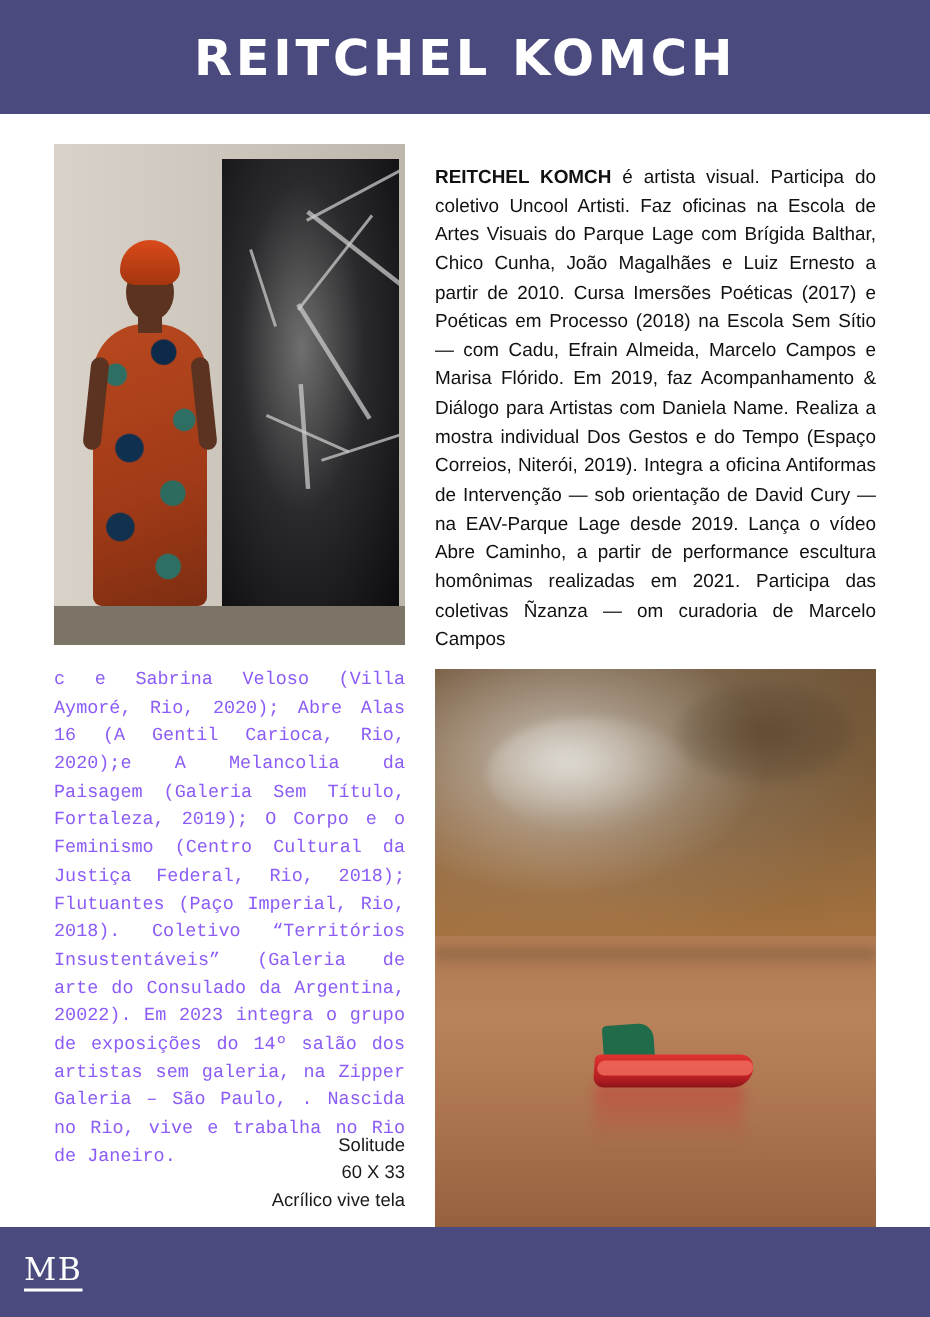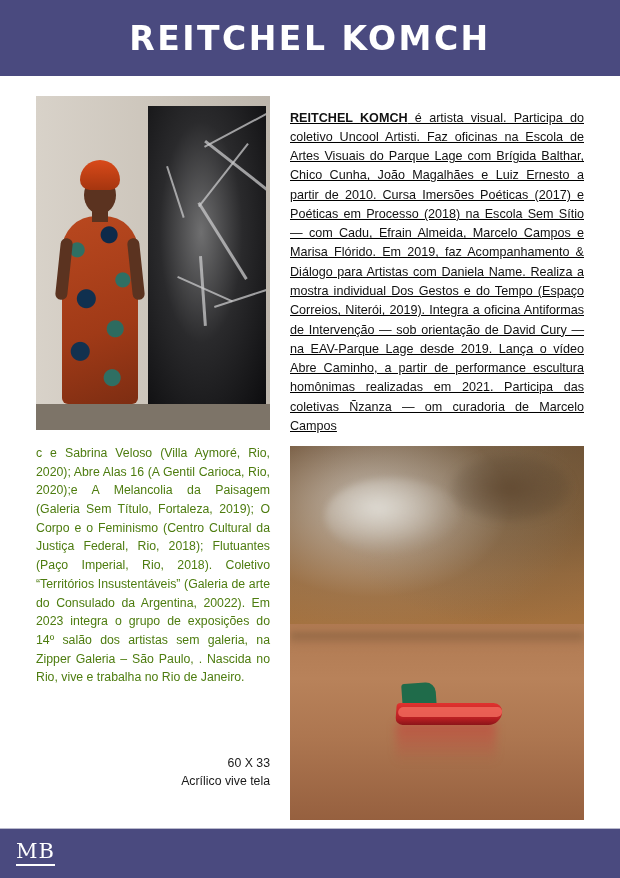--- a/index.html
+++ b/index.html
@@ -144,43 +144,42 @@
     width: 40px;
     height: 30px;
     border-radius: 20px 20px 10px 10px;
     background: linear-gradient(180deg,#d94a1a,#a5350f);
   }
 
   .left-text {
     margin-top: 14px;
     font-size: 12.3px;
     line-height: 1.52;
-    color: #4d7c0f;
+    color: #8b5cf6;
     text-align: justify;
-    font-family: Liberation Sans, sans-serif;
+    font-family: Liberation Mono, monospace;
   }
 
   .caption {
     position: absolute;
     left: 36px;
     top: 754px;
     width: 234px;
     text-align: right;
     font-size: 12.3px;
     line-height: 1.5;
     color: #1a1a1a;
   }
 
   
   .right-col {
     position: absolute;
     left: 290px;
     top: 96px;
     width: 294px;
-    text-decoration: underline;
   }
   .bio-text {
     font-size: 12.6px;
     line-height: 1.53;
     color: #111111;
     text-align: justify;
   }
   .bio-text b { font-weight: bold; }
 
   .artwork {
@@ -273,21 +272,21 @@
     position: absolute;
     left: 0; right: 0;
     top: 828px;
     height: 1px;
     background: #b9b9cc;
   }
   .footer-band {
     position: absolute;
     left: 0; bottom: 0;
     width: 620px;
-    height: 49px;
+    height: 60px;
     background: #4a4a7f;
     display: flex;
     align-items: center;
   }
   .footer-logo {
     margin-left: 16px;
     color: #ffffff;
     font-size: 21px;
     letter-spacing: 1px;
     font-family: "DejaVu Serif", serif;
@@ -327,20 +326,21 @@
         <div class="pp-face"></div>
         <div class="pp-turban"></div>
       </div>
       <div class="pp-floor"></div>
     </div>
 
     <div class="left-text">c e Sabrina Veloso (Villa Aymoré, Rio, 2020); Abre Alas 16 (A Gentil Carioca, Rio, 2020);e A Melancolia da Paisagem (Galeria Sem Título, Fortaleza, 2019); O Corpo e o Feminismo (Centro Cultural da Justiça Federal, Rio, 2018); Flutuantes (Paço Imperial, Rio, 2018). Coletivo “Territórios Insustentáveis” (Galeria de arte do Consulado da Argentina, 20022). Em 2023 integra o grupo de exposições do 14º salão dos artistas sem galeria, na Zipper Galeria – São Paulo, . Nascida no Rio, vive e trabalha no Rio de Janeiro.</div>
   </div>
 
   <div class="caption">
+    <div>Solitude</div>
     <div>60 X 33</div>
     <div>Acrílico vive tela</div>
   </div>
 
   <div class="right-col">
     <p class="bio-text"><b>REITCHEL KOMCH</b><span> é artista visual. Participa do coletivo Uncool Artisti. Faz oficinas na Escola de Artes Visuais do Parque Lage com Brígida Balthar, Chico Cunha, João Magalhães e Luiz Ernesto a partir de 2010. Cursa Imersões Poéticas (2017) e Poéticas em Processo (2018) na Escola Sem Sítio — com Cadu, Efrain Almeida, Marcelo Campos e Marisa Flórido. Em 2019, faz Acompanhamento &amp; Diálogo para Artistas com Daniela Name. Realiza a mostra individual Dos Gestos e do Tempo (Espaço Correios, Niterói, 2019). Integra a oficina Antiformas de Intervenção — sob orientação de David Cury — na EAV-Parque Lage desde 2019. Lança o vídeo Abre Caminho, a partir de performance escultura homônimas realizadas em 2021. Participa das coletivas Ñzanza — om curadoria de Marcelo Campos</span></p>
   </div>
 
   <div class="artwork">
     <div class="aw-sky">

